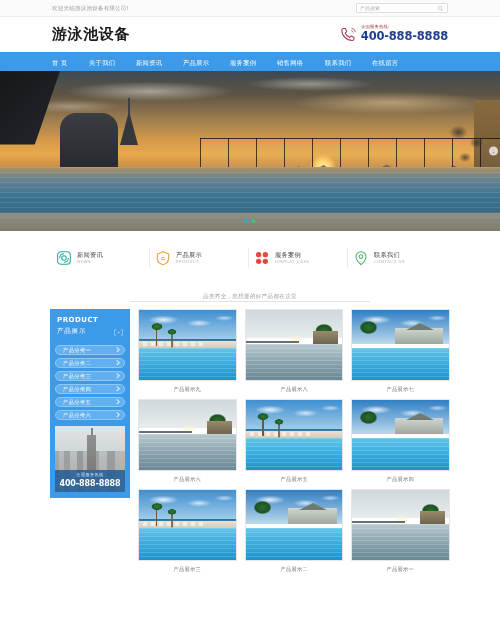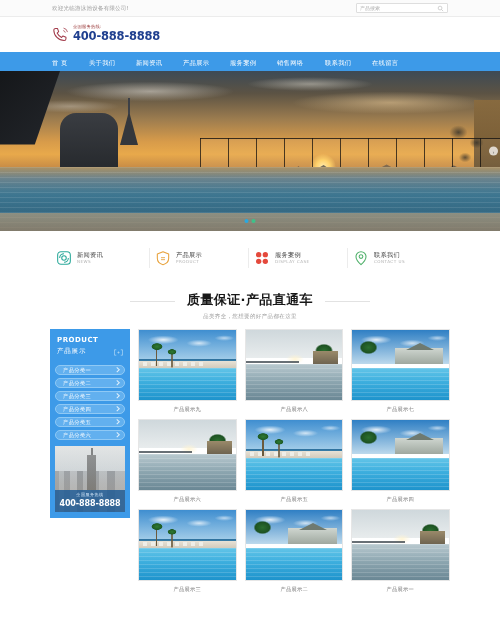--- a/index.html
+++ b/index.html
@@ -369,20 +369,21 @@
   <div class="search-box">
     <input class="search-input" type="text" placeholder="产品搜索" style="">
     <svg class="search-icon" viewBox="0 0 24 24" fill="none" stroke="#8a8a8a" stroke-width="2.4">
       <circle cx="10.5" cy="10.5" r="6.5"></circle>
         <line x1="15.5" y1="15.5" x2="21" y2="21"></line>
     </svg>
   </div>
 </div>
 
 <div class="header">
+  <div class="logo-text">游泳池设备</div>
   <div class="phone-block">
     <svg class="phone-icon" viewBox="0 0 28 28" fill="none" stroke="#a23b4a" stroke-width="1.7">
       <path d="M6 4c-1.6 0-3 1.4-3 3 0 9 8 17 17 17 1.6 0 3-1.4 3-3v-2.6l-5-2-2.2 2.6c-3.2-1.6-5.8-4.2-7.4-7.4L11 9.2 9 4.2z" stroke-linejoin="round"></path>
       <path d="M19 3.5a8 8 0 0 1 6.5 6.5" stroke-width="1.3"></path>
       <path d="M18.5 7.5a4.5 4.5 0 0 1 3.4 3.4" stroke-width="1.3"></path>
     </svg>
     <div class="phone-texts">
       <div class="phone-label">全国服务热线:</div>
       <div class="phone-number">400-888-8888</div>
     </div>
@@ -469,21 +470,20 @@
     </svg>
     <div class="feature-texts">
       <div class="feature-title">联系我们</div>
       <div class="feature-sub">CONTACT US</div>
     </div>
   </div>
 
 </div>
 
 <div class="section-head">
-  <div class="section-title">质量保证·产品直通车</div>
   <div class="section-sub">品类齐全，您想要的好产品都在这里</div>
 </div>
 
 <div class="content">
 
   <div class="sidebar">
     <div class="sidebar-head">
       <div class="sidebar-head-en">PRODUCT</div>
       <div class="sidebar-head-cn">产品展示</div>
       <svg class="sidebar-head-icon" viewBox="0 0 20 14" fill="none" stroke="#bfe0f8" stroke-width="1.4">

